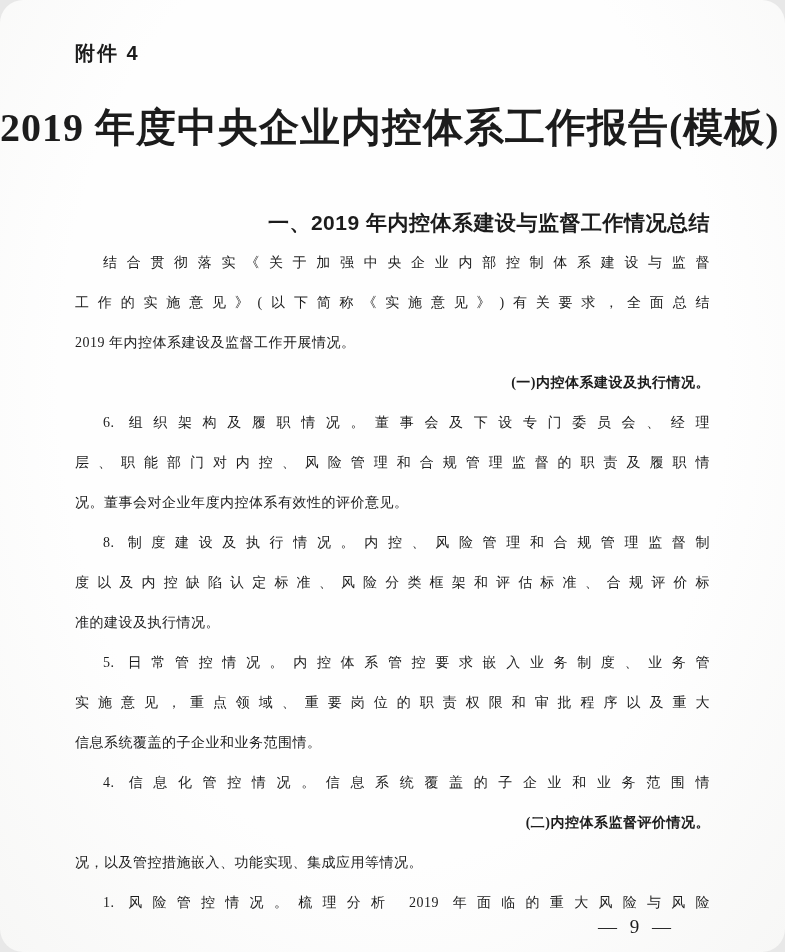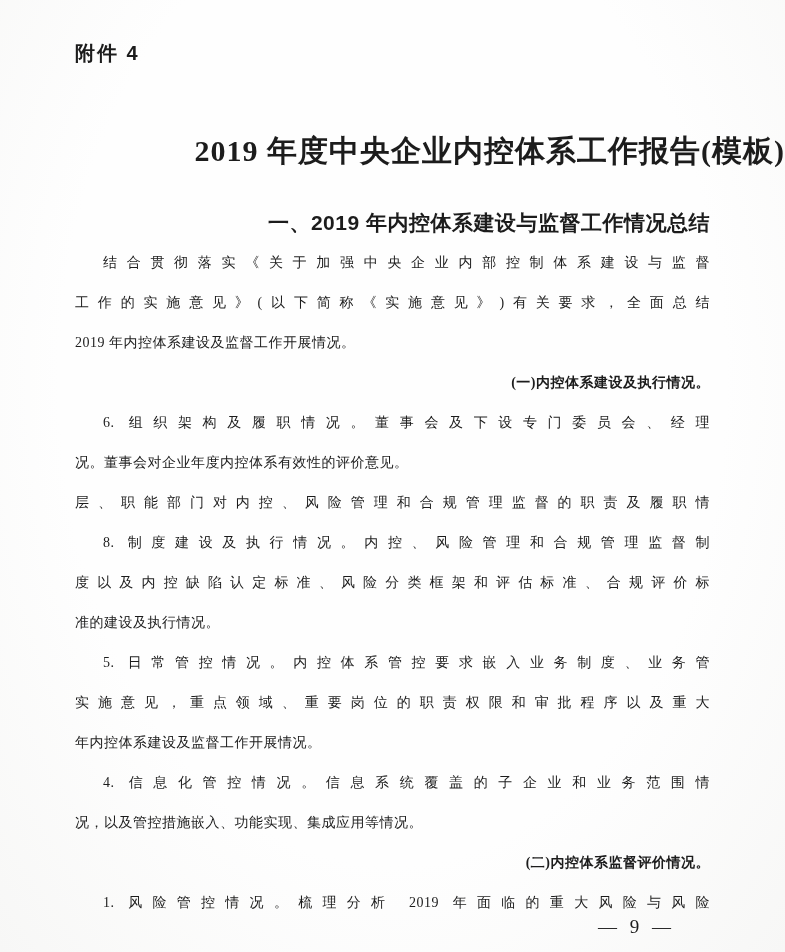--- a/index.html
+++ b/index.html
@@ -10,38 +10,39 @@
   .page {
     position: relative;
     width: 785px;
     height: 952px;
     margin: 0 auto;
     background: #fcfcfc;
     background-image: radial-gradient(ellipse at 50% 40%, #fefefe 60%, #f7f7f6 100%);
     overflow: hidden;
     color: #1c1c1c;
     font-family: "Liberation Serif", "DejaVu Serif", serif;
+    border-radius: 23px;
   }
   .attachment {
     position: absolute;
     left: 75px;
     top: 40px;
     font-size: 20px;
     font-weight: bold;
     font-family: "Liberation Sans", "DejaVu Sans", sans-serif;
     letter-spacing: 2px;
   }
   .doc-title {
     position: absolute;
     left: 0;
     right: 0;
-    top: 130px;
+    top: 107px;
     margin: 0;
-    text-align: right;
-    font-size: 30px;
+    text-align: left;
+    font-size: 40px;
     line-height: 42px;
     font-weight: bold;
     letter-spacing: 1px;
     font-family: "Liberation Serif", "DejaVu Serif", serif;
   }
   .doc-body {
     position: absolute;
     left: 75px;
     top: 203px;
     width: 635px;
@@ -92,29 +93,29 @@
 
   <h1 class="doc-title">2019 年度中央企业内控体系工作报告(模板)</h1>
 
   <div class="doc-body">
       <div class="line heading1 first">一、2019 年内控体系建设与监督工作情况总结</div>
       <div class="line paragraph first full">结合贯彻落实《关于加强中央企业内部控制体系建设与监督</div>
       <div class="line paragraph full">工作的实施意见》(以下简称《实施意见》)有关要求，全面总结</div>
       <div class="line paragraph">2019 年内控体系建设及监督工作开展情况。</div>
       <div class="line heading2 first">(一)内控体系建设及执行情况。</div>
       <div class="line paragraph first full">6. 组织架构及履职情况。董事会及下设专门委员会、经理</div>
+      <div class="line paragraph full">层、职能部门对内控、风险管理和合规管理监督的职责及履职情</div>
       <div class="line paragraph">况。董事会对企业年度内控体系有效性的评价意见。</div>
-      <div class="line paragraph full">层、职能部门对内控、风险管理和合规管理监督的职责及履职情</div>
       <div class="line paragraph first full">8. 制度建设及执行情况。内控、风险管理和合规管理监督制</div>
       <div class="line paragraph full">度以及内控缺陷认定标准、风险分类框架和评估标准、合规评价标</div>
       <div class="line paragraph">准的建设及执行情况。</div>
       <div class="line paragraph first full">5. 日常管控情况。内控体系管控要求嵌入业务制度、业务管</div>
       <div class="line paragraph full">实施意见，重点领域、重要岗位的职责权限和审批程序以及重大</div>
-      <div class="line paragraph">年内控体系建设及监督工作开展情况。</div>
+      <div class="line paragraph">信息系统覆盖的子企业和业务范围情。</div>
       <div class="line paragraph first full">4. 信息化管控情况。信息系统覆盖的子企业和业务范围情</div>
+      <div class="line heading2 first">(二)内控体系监督评价情况。</div>
       <div class="line paragraph">况，以及管控措施嵌入、功能实现、集成应用等情况。</div>
-      <div class="line heading2 first">(二)内控体系监督评价情况。</div>
       <div class="line paragraph first full">1. 风险管控情况。梳理分析 2019 年面临的重大风险与风险</div>
     </div>
 
   <div class="page-footer">— 9 —</div>
 
 </div>
 
 </body></html>

